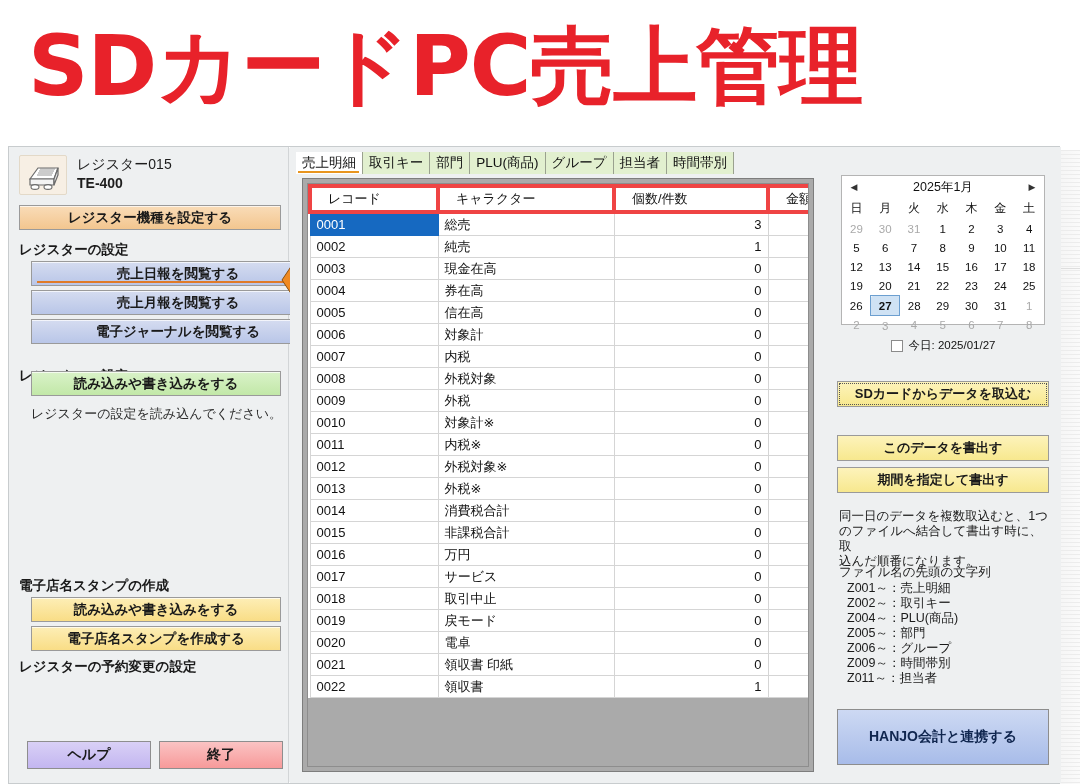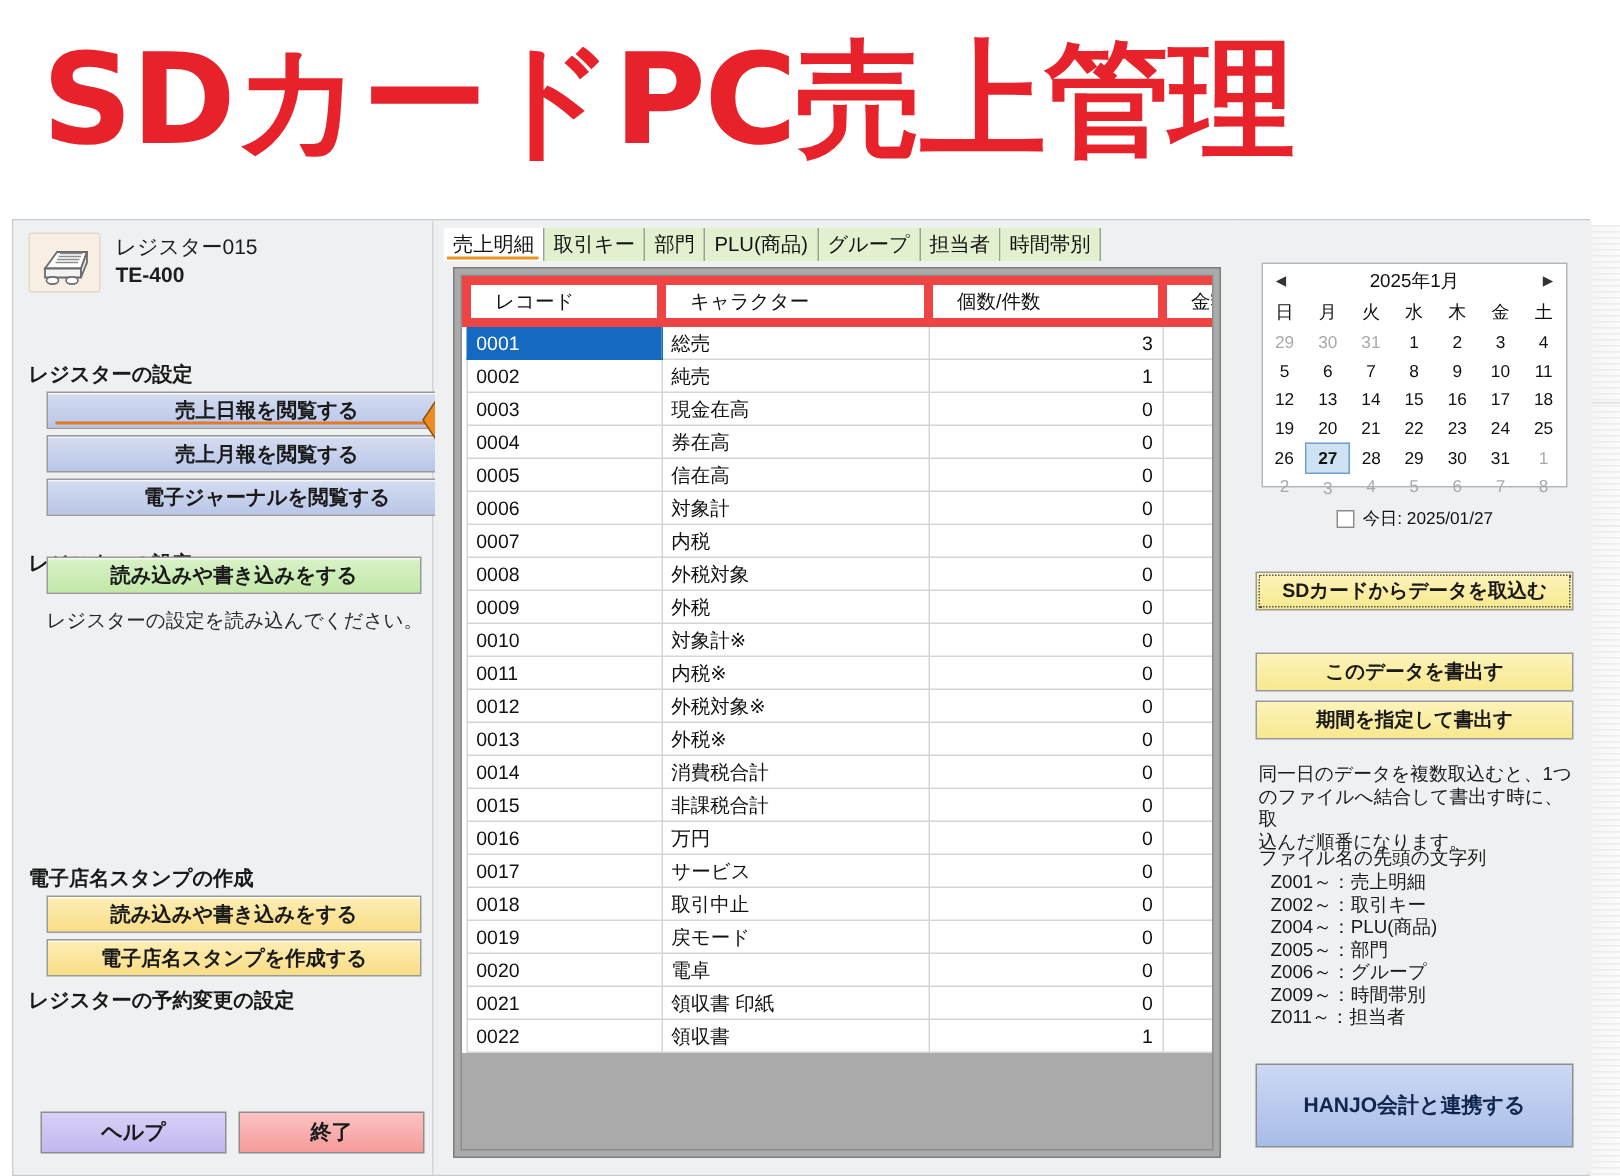--- a/index.html
+++ b/index.html
@@ -148,21 +148,21 @@
     padding:4px;
   }
   .table-inner{
     width:100%;height:100%;background:#aaaaaa;overflow:hidden;
     border:1px solid #8d8d8d;box-sizing:border-box;
   }
   table.grid{
     border-collapse:collapse;width:100%;background:#ffffff;table-layout:fixed;
   }
   table.grid th{
-    background:#ffffff;border:6px solid #ef4444;
+    background:#ffffff;border:4px solid #ef4444;
     font-size:13px;font-weight:normal;color:#111;
     height:22px;padding:0 16px;text-align:left;
   }
   table.grid td{
     background:#ffffff;border:1px solid #d5d5d5;
     font-size:13px;color:#111;height:21px;padding:0 6px;
     white-space:nowrap;overflow:hidden;
   }
   table.grid tr.sel td{background:#1669c1;color:#ffffff;border-color:#1669c1;}
   table.grid tr.sel td.c-rec{background:#1669c1;color:#ffffff;}
@@ -420,20 +420,21 @@
             <path d="M6 20 L30 20 L30 26 L6 26 Z" fill="#f3f3f3" stroke="#6b6b6b" stroke-width="1.2"></path>
             <path d="M30 20 L34 9 L34 16 L30 26 Z" fill="#e4e4e4" stroke="#6b6b6b" stroke-width="1.2"></path>
             <ellipse cx="11" cy="28" rx="4" ry="2.4" fill="#ffffff" stroke="#6b6b6b" stroke-width="1.1"></ellipse>
             <ellipse cx="24" cy="28" rx="4" ry="2.4" fill="#ffffff" stroke="#6b6b6b" stroke-width="1.1"></ellipse>
           </svg>
         </div>
         <div class="reg-name">レジスター015</div>
         <div class="reg-model">TE-400</div>
       </div>
 
+      <div class="side-btn btn-orange" style="top:58px">レジスター機種を設定する</div>
 
       <div class="side-label" style="top:94px">レジスターの設定</div>
 
       <div class="side-btn btn-blue active" style="top:114px">売上日報を閲覧する</div>
       <div class="side-btn btn-blue" style="top:143px">売上月報を閲覧する</div>
       <div class="side-btn btn-blue" style="top:172px">電子ジャーナルを閲覧する</div>
 
       <div class="side-label" style="top:220px">レジスターの設定</div>
 
       <div class="side-btn btn-green" style="top:224px">読み込みや書き込みをする</div>

